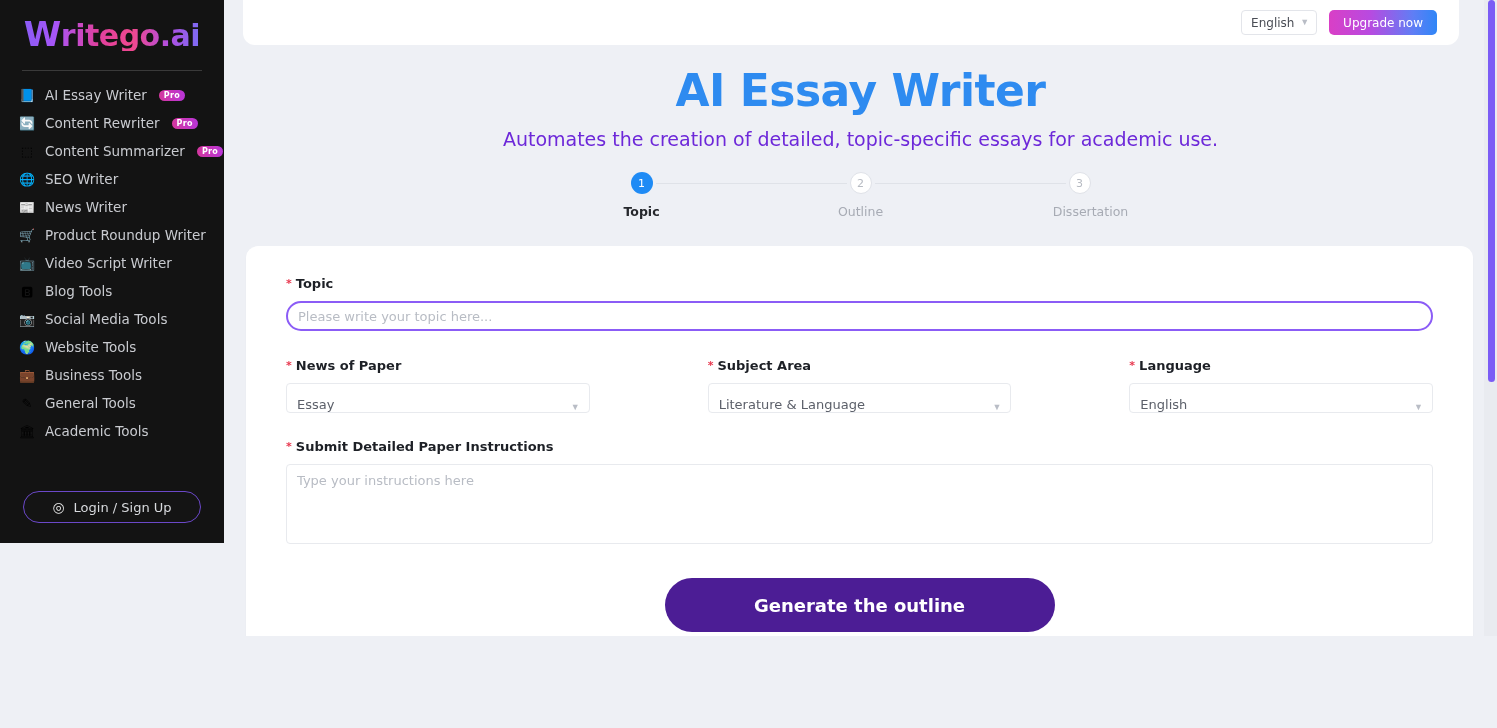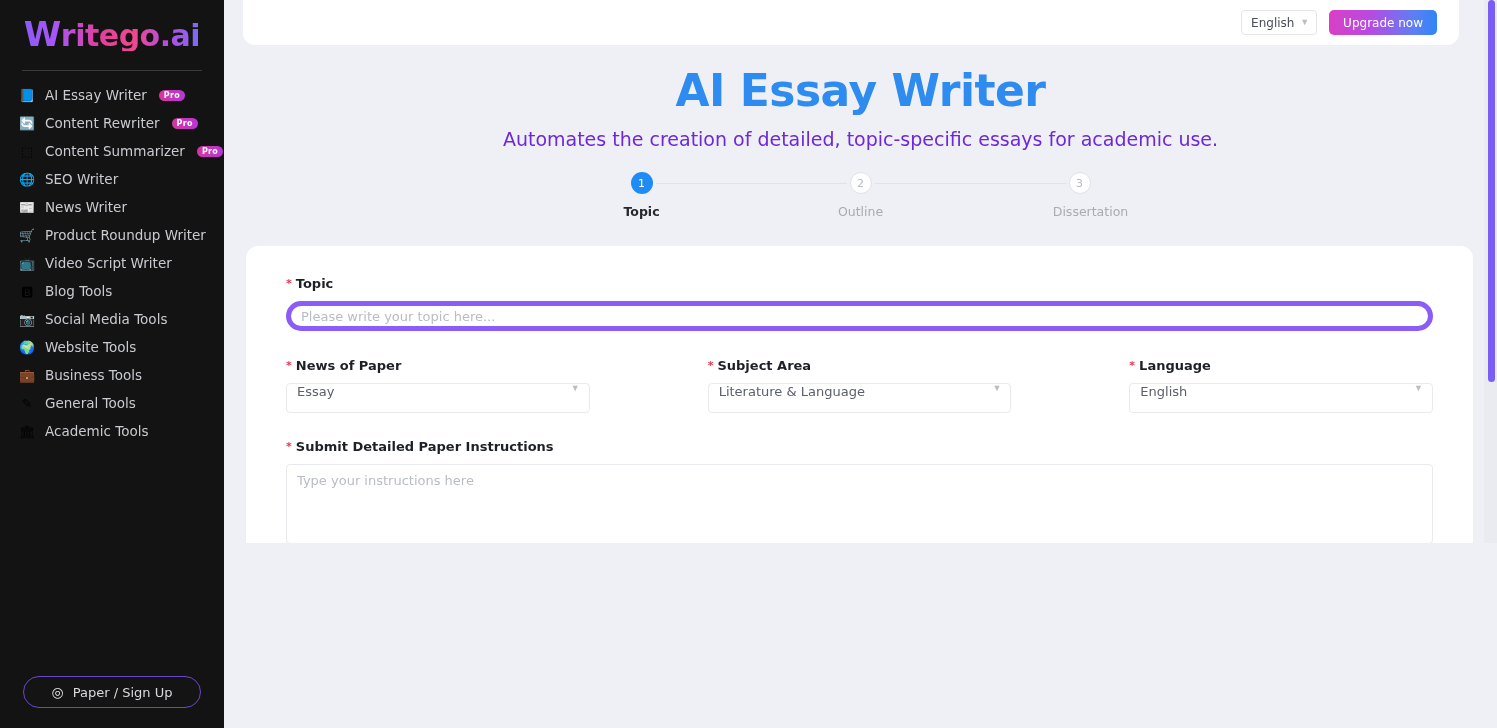--- a/index.html
+++ b/index.html
@@ -6,21 +6,21 @@
   html, body {
     width: 1497px; height: 728px;
     overflow: hidden;
     font-family: "Liberation Sans", sans-serif;
     background: #eef0f5;
   }
   .app { display: flex; width: 1497px; height: 728px; position: relative; }
 
   
   .sidebar {
-    width: 224px; height: 728px;
+    width: 224px; height: 543px;
     background: #131313;
     flex: 0 0 224px;
     position: relative;
     overflow: hidden;
   }
   .logo-wrap {
     height: 64px;
     display: flex; align-items: center; justify-content: center;
     padding-top: 4px;
   }
@@ -70,21 +70,21 @@
     width: 178px; height: 32px; border-radius: 18px;
     border: 1px solid #6b48c9; background: #141414;
     display: flex; align-items: center; justify-content: center; gap: 9px;
     cursor: pointer;
   }
   .login-ico { font-size: 14px; color: #e8e8e8; line-height: 1; }
   .login-txt { color: #d8dade; font-size: 13px; font-family: "DejaVu Sans", sans-serif; }
 
   
   .main {
-    flex: 1 1 auto; height: 543px;
+    flex: 1 1 auto; height: 636px;
     background: #eef0f5;
     position: relative; overflow: hidden;
   }
   .topbar {
     margin: 0 38px 0 19px;
     height: 45px;
     background: #fff;
     border-bottom-left-radius: 12px; border-bottom-right-radius: 12px;
     display: flex; align-items: center; justify-content: flex-end;
     padding-right: 22px; gap: 12px;
@@ -151,34 +151,34 @@
     box-shadow: 0 1px 2px rgba(20,25,40,.03);
   }
   .field-label {
     font-size: 13px; font-weight: bold; color: #1d2026;
     margin-bottom: 10px; display: flex; align-items: center;
     font-family: "DejaVu Sans", sans-serif;
   }
   .req { color: #e8384f; margin-right: 4px; font-size: 11px; line-height: 1; }
   .text-input {
     width: 100%; height: 30px;
-    border: 5px solid #8b5cf6; border-radius: 15px;
+    border: 2px solid #8b5cf6; border-radius: 15px;
     background: #fff; padding: 0 10px;
     font-size: 13px; color: #3a3d45;
     font-family: "DejaVu Sans", sans-serif;
     outline: none;
   }
   .text-input::placeholder { color: #b8bcc4; }
   .row3 { display: flex; gap: 118px; margin-top: 27px; }
   .col { flex: 1 1 0; min-width: 0; }
   .select {
     width: 100%; height: 30px;
     border: 1px solid #e8eaee; border-radius: 4px;
     background: #fff; padding: 0 9px 0 10px;
-    display: flex; align-items: flex-start; justify-content: space-between;
+    display: flex; align-items: flex-end; justify-content: space-between;
     cursor: pointer;
   }
   .select-val { font-size: 13px; color: #5c606a; font-family: "DejaVu Sans", sans-serif; }
   .ta-block { margin-top: 26px; }
   .textarea {
     width: 100%; height: 80px;
     border: 1px solid #e8eaee; border-radius: 4px;
     padding: 8px 10px; font-size: 13px; color: #3a3d45;
     font-family: "DejaVu Sans", sans-serif;
     resize: none; outline: none;
@@ -288,21 +288,21 @@
         </div>
         <div class="nav-item">
           <span class="nav-ico">🏛</span>
           <span class="nav-label">Academic Tools</span>
         </div>
       </nav>
 
     <div class="login-wrap">
       <div class="login-btn">
         <span class="login-ico">◎</span>
-        <span class="login-txt">Paper / Sign Up</span>
+        <span class="login-txt">Login / Sign Up</span>
       </div>
     </div>
   </aside>
 
   <main class="main">
 
     <div class="topbar">
       <div class="lang-select">
         <span class="lang-select-txt">English</span>
         <span class="chev">▼</span>

